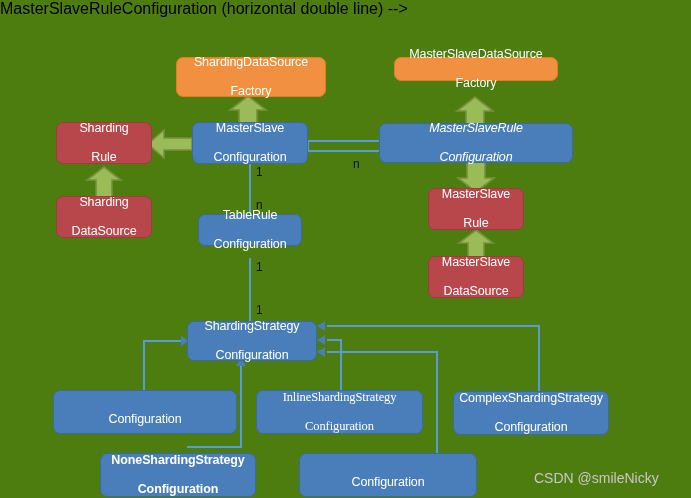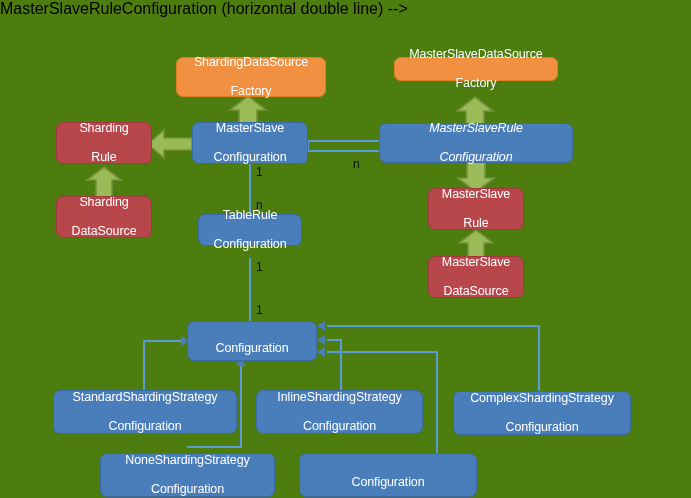--- a/index.html
+++ b/index.html
@@ -209,45 +209,46 @@
 
   <div class="node red" style="left:428px; top:256px; width:96px; height:42px;">
     <span><span>MasterSlave</span><br><span>DataSource</span></span>
   </div>
 
   <div class="node blue" style="left:198px; top:214px; width:104px; height:32px;">
     <span><span>TableRule</span><br><span>Configuration</span></span>
   </div>
 
   <div class="node blue" style="left:187px; top:321px; width:130px; height:40px;">
+    <span><span>ShardingStrategy</span><br><span>Configuration</span></span>
+  </div>
+
+  <div class="node blue" style="left:53px; top:390px; width:184px; height:44px;">
     <span><br><span>Configuration</span></span>
   </div>
 
-  <div class="node blue" style="left:53px; top:390px; width:184px; height:44px;">
-    <span><span>StandardShardingStrategy</span><br><span>Configuration</span></span>
-  </div>
-
-  <div class="node blue" style="left:256px; top:390px; width:167px; height:44px;">
+  <div class="node blue" style="left:256px; top:390px; width:167px; height:44px;font-family:Liberation Serif, serif;">
     <span><span>InlineShardingStrategy</span><br><span>Configuration</span></span>
   </div>
 
-  <div class="node blue" style="left:453px; top:391px; width:178px; height:44px;justify-content:center;">
+  <div class="node blue" style="left:453px; top:391px; width:156px; height:44px;justify-content:center;">
     <span><span>ComplexShardingStrategy</span><br><span>Configuration</span></span>
   </div>
 
-  <div class="node blue" style="left:100px; top:453px; width:175px; height:44px;">
+  <div class="node blue" style="left:100px; top:453px; width:156px; height:44px;font-weight:bold;">
     <span><span>NoneShardingStrategy</span><br><span>Configuration</span></span>
   </div>
 
   <div class="node blue" style="left:299px; top:453px; width:178px; height:44px;">
     <span><br><span>Configuration</span></span>
   </div>
 
   
   <div class="mult" style="left:256px; top:165px;">1</div>
   <div class="mult" style="left:256px; top:198px;">n</div>
   <div class="mult" style="left:256px; top:260px;">1</div>
   <div class="mult" style="left:256px; top:303px;">1</div>
   <div class="mult" style="left:353px; top:157px;">n</div>
 
   
+  <div class="watermark" style="left:534px; top:470px;">CSDN @smileNicky</div>
 
 </div>
 
 </body></html>

